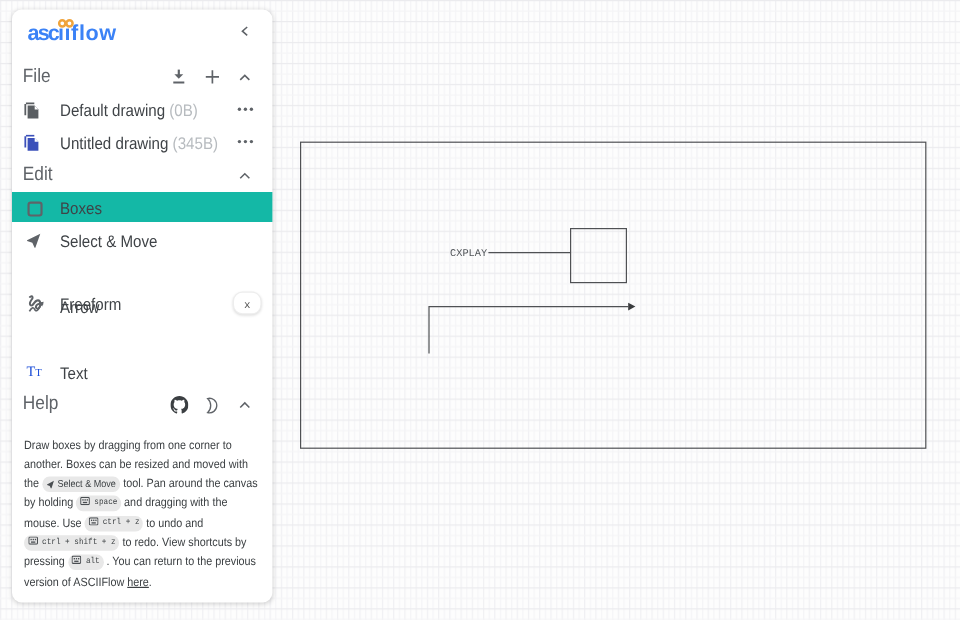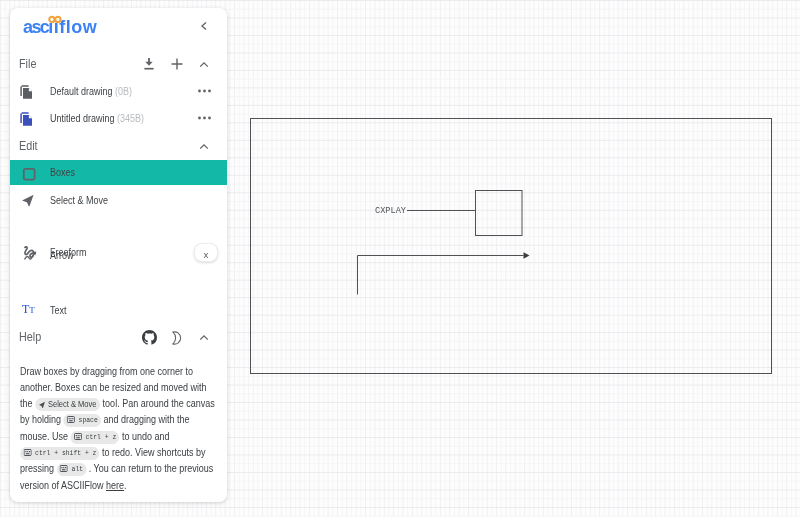--- a/index.html
+++ b/index.html
@@ -3,22 +3,22 @@
 <meta charset="utf-8">
 <style>
   html,body{margin:0;padding:0;}
   body{width:800px;height:517px;overflow:hidden;position:relative;
        font-family:"Liberation Sans", sans-serif;background:#fbfbfc;}
   .abs{position:absolute;}
   #card{position:absolute;left:10px;top:8px;width:217px;height:494px;
         background:#ffffff;border-radius:8px;
         box-shadow:0 1px 4px rgba(0,0,0,0.18);}
   .sq{display:inline-block;transform:scaleX(0.9);transform-origin:0 50%;white-space:nowrap;}
-  .seclabel{font-size:12px;color:#5f6368;}
-  .itemlabel{font-size:10px;color:#3f4347;}
+  .seclabel{font-size:16px;color:#5f6368;}
+  .itemlabel{font-size:14px;color:#3f4347;}
   .sizelabel{color:#b7bbbf;}
   .hline{height:16.3px;line-height:16.3px;white-space:nowrap;font-size:10px;color:#3c4043;transform:scaleX(0.9);transform-origin:0 50%;}
   .chip{display:inline-block;background:#e8e8e8;border-radius:7px;height:13px;line-height:13px;
         padding:0 3.5px;font-family:'Liberation Mono',monospace;font-size:7.1px;color:#3c4043;vertical-align:middle;}
 </style>
 </head>
 <body>
 
 <svg class="abs" style="left:0;top:0" width="800" height="517" xmlns="http://www.w3.org/2000/svg">
   <defs>

